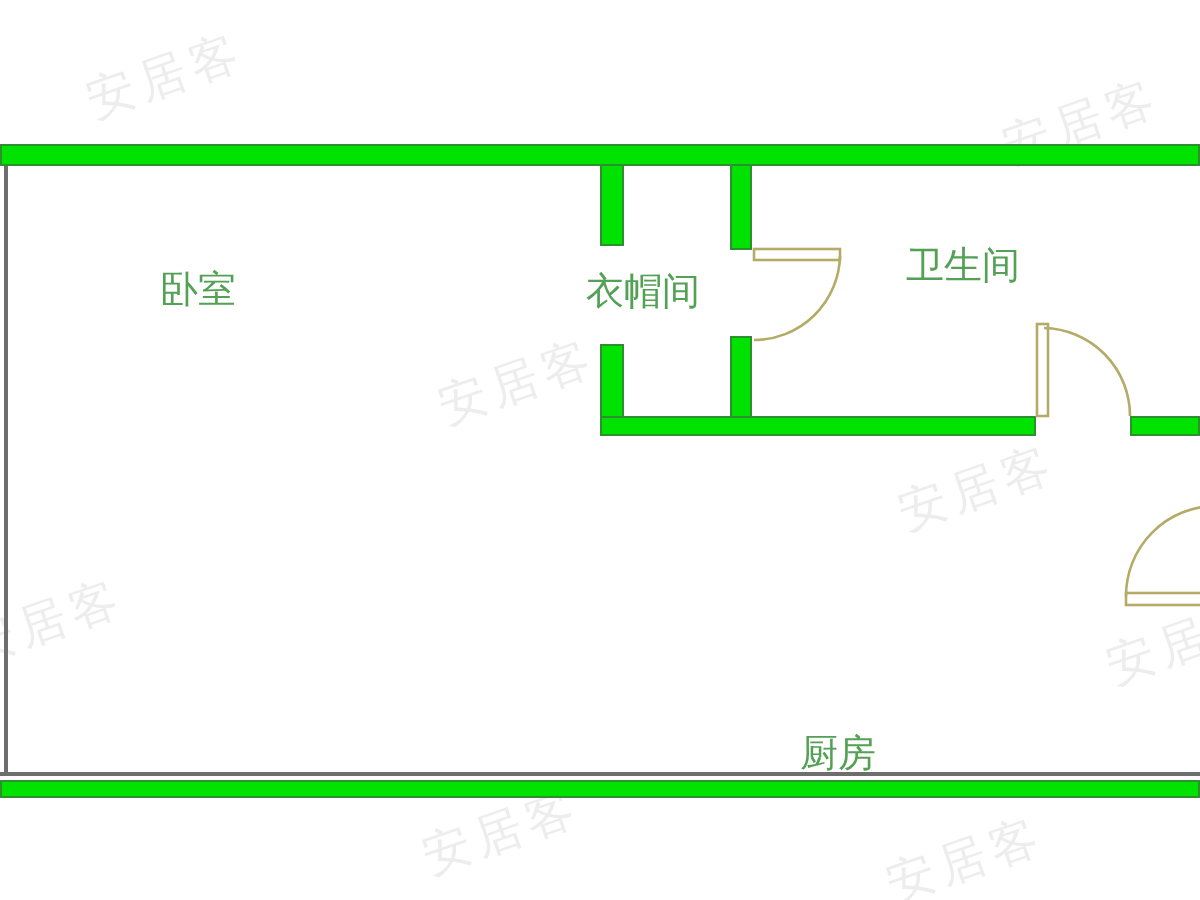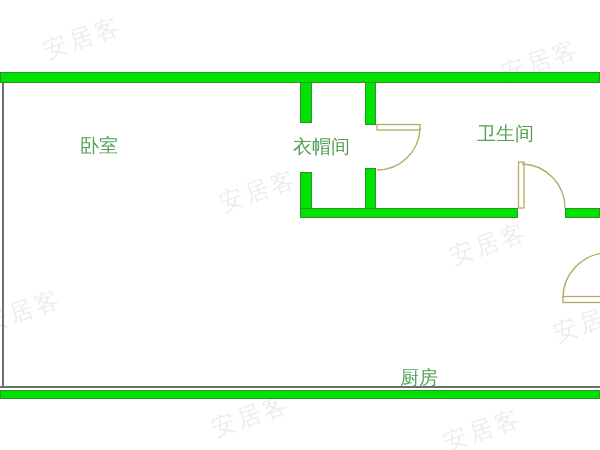--- a/index.html
+++ b/index.html
@@ -79,16 +79,16 @@
 
       <g>
         <rect x="563" y="296.5" width="40" height="6" fill="#ffffff"></rect>
         <path d="M 563 298 A 45 45 0 0 1 608 253"></path>
       </g>
     </g>
   </svg>
 
   <span class="room-label" style="left:80px;top:136px;text-align:center;">卧室</span>
   <span class="room-label" style="left:293px;top:137px;">衣帽间</span>
-  <span class="room-label" style="left:477px;top:124px;">卫生间</span>
+  <span class="room-label" style="left:453px;top:124px;">卫生间</span>
   <span class="room-label" style="left:400px;top:368px;">厨房</span>
 
 </div>
 
 </body></html>

